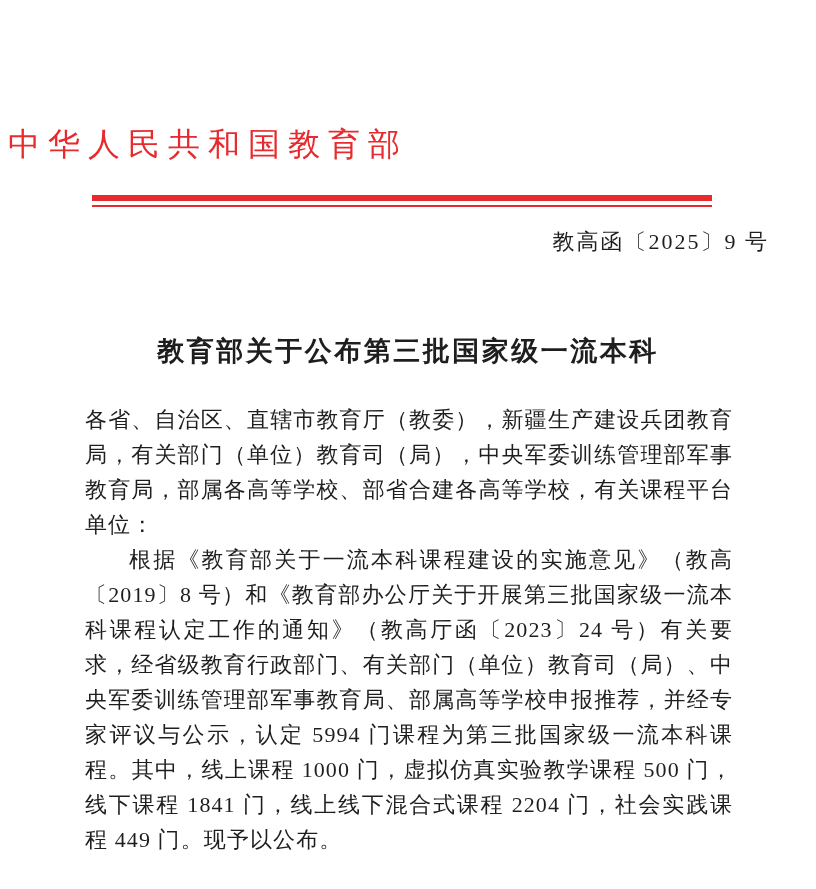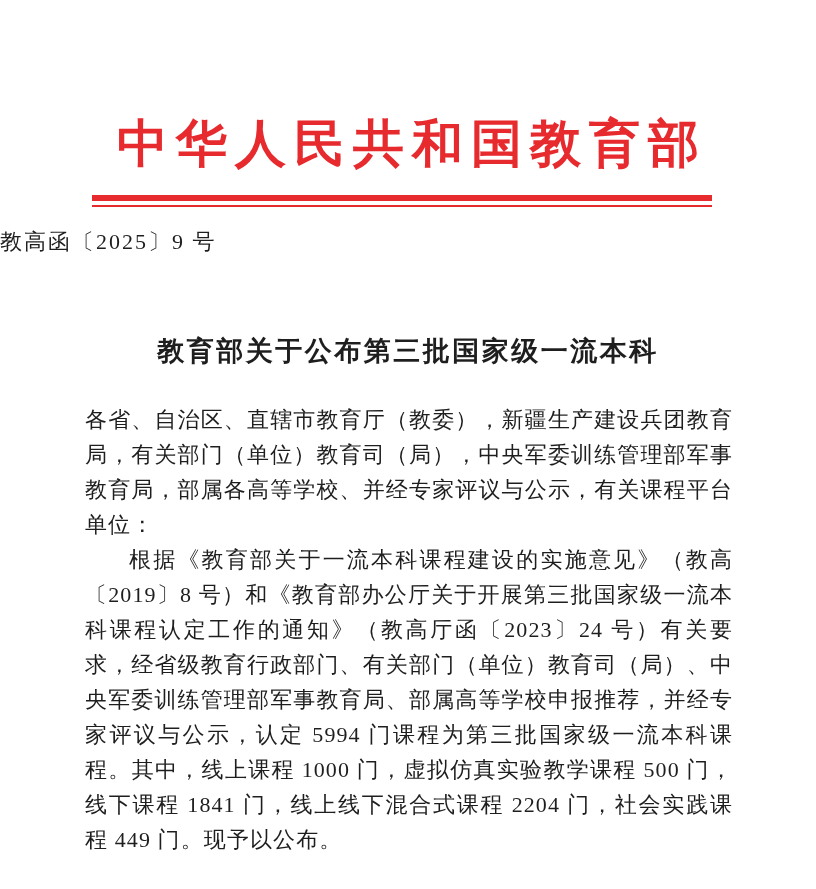--- a/index.html
+++ b/index.html
@@ -15,45 +15,45 @@
     background: #ffffff;
     font-family: "Liberation Serif", "DejaVu Serif", serif;
     color: var(--text, #1e1e1e);
     overflow: hidden;
   }
   .letterhead {
     padding-top: 119px;
   }
   .org-name {
     margin: 0;
-    font-size: 51px;
+    font-size: 32px;
     line-height: 50px;
-    font-weight: bold;
-    text-align: center;
+    font-weight: normal;
     letter-spacing: 8px;
     text-indent: 8px; 
     color: var(--accent-red, #e72a2e);
     white-space: nowrap;
   }
   .rule {
     margin: 26px 0 0 92px;
     width: 620px;
   }
   .rule-thick {
     height: 6px;
     background: var(--accent-red, #e72a2e);
   }
   .rule-thin {
     height: 2px;
     margin-top: 4px;
     background: var(--accent-red, #e72a2e);
   }
   .doc-number {
     margin-top: 21px;
-    padding-right: 68px;
+    padding-right: 47px;
+    text-align: right;
     font-size: 22px;
     line-height: 28px;
     letter-spacing: 2px;
     color: var(--text, #1e1e1e);
   }
   .notice-title {
     margin: 77px 0 0 0;
     font-size: 27px;
     line-height: 37px;
     font-weight: bold;
@@ -90,17 +90,17 @@
     </div>
 
     <div class="doc-number">教高函〔2025〕9 号</div>
   </header>
 
   <h2 class="notice-title">
     <span>教育部关于公布第三批国家级一流本科</span><br>
   </h2>
 
   <main class="body-text">
-    <p class="salutation">各省、自治区、直辖市教育厅（教委），新疆生产建设兵团教育局，有关部门（单位）教育司（局），中央军委训练管理部军事教育局，部属各高等学校、并经专家评议与公示，有关课程平台单位：</p>
+    <p class="salutation">各省、自治区、直辖市教育厅（教委），新疆生产建设兵团教育局，有关部门（单位）教育司（局），中央军委训练管理部军事教育局，部属各高等学校、部省合建各高等学校，有关课程平台单位：</p>
     <p class="para-indent">根据《教育部关于一流本科课程建设的实施意见》（教高〔2019〕8 号）和《教育部办公厅关于开展第三批国家级一流本科课程认定工作的通知》（教高厅函〔2023〕24 号）有关要求，经省级教育行政部门、有关部门（单位）教育司（局）、中央军委训练管理部军事教育局、部属高等学校申报推荐，并经专家评议与公示，认定 5994 门课程为第三批国家级一流本科课程。其中，线上课程 1000 门，虚拟仿真实验教学课程 500 门，线下课程 1841 门，线上线下混合式课程 2204 门，社会实践课程 449 门。现予以公布。</p>
   </main>
 
 </div>
 
 </body></html>

